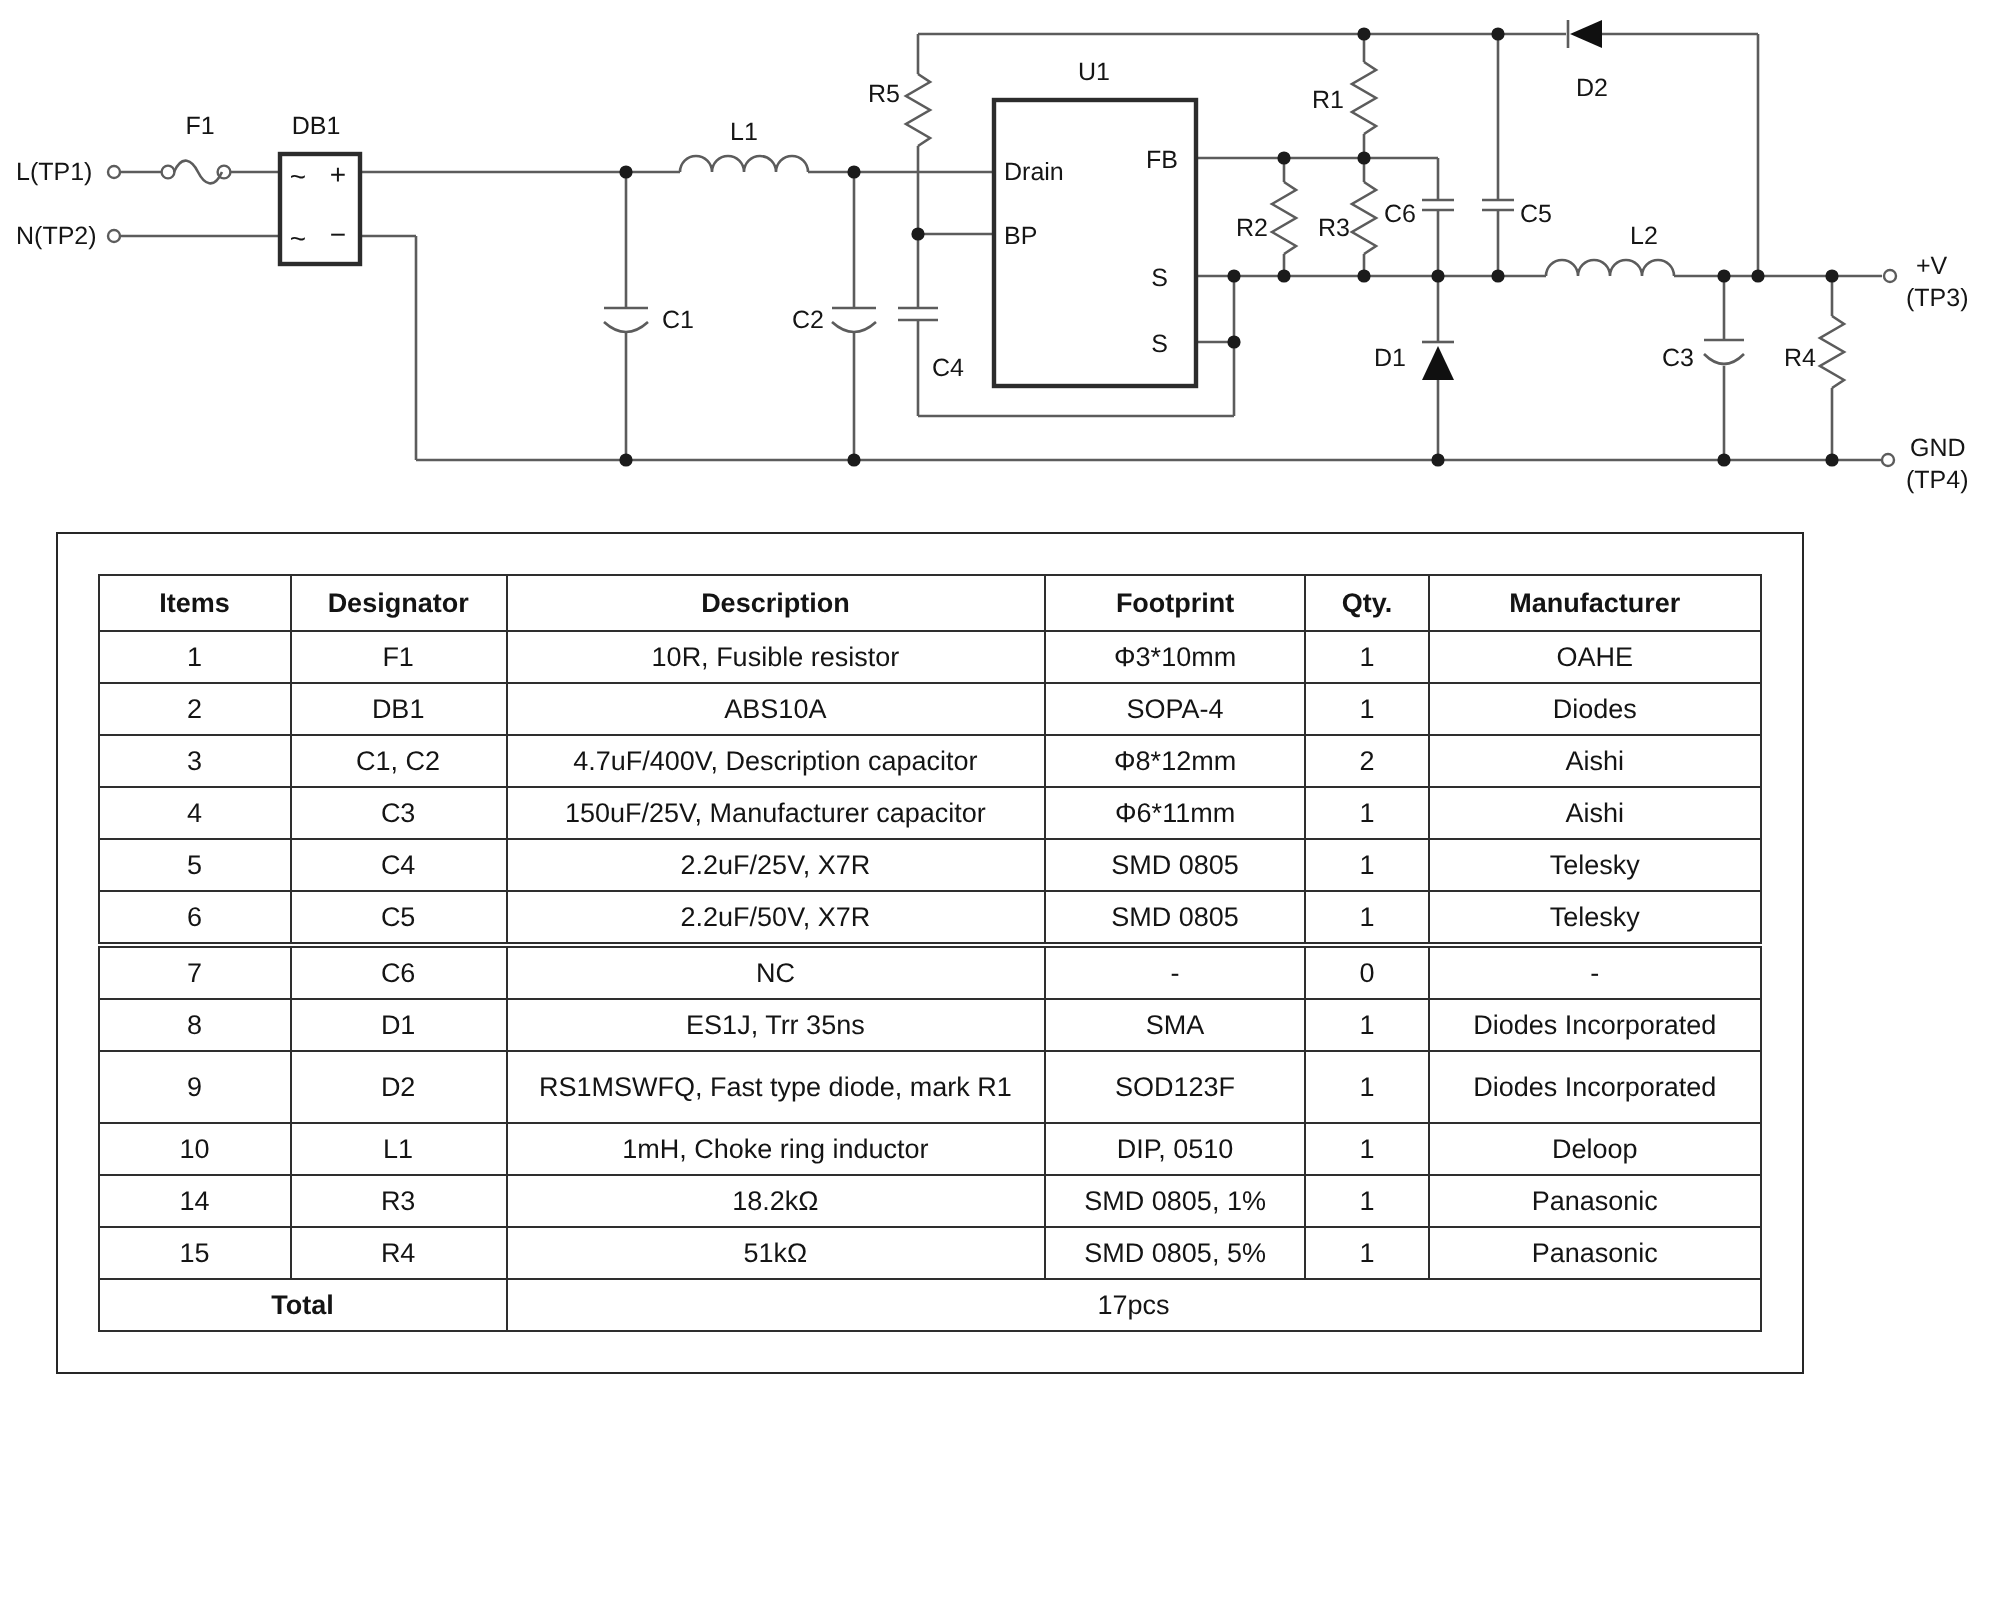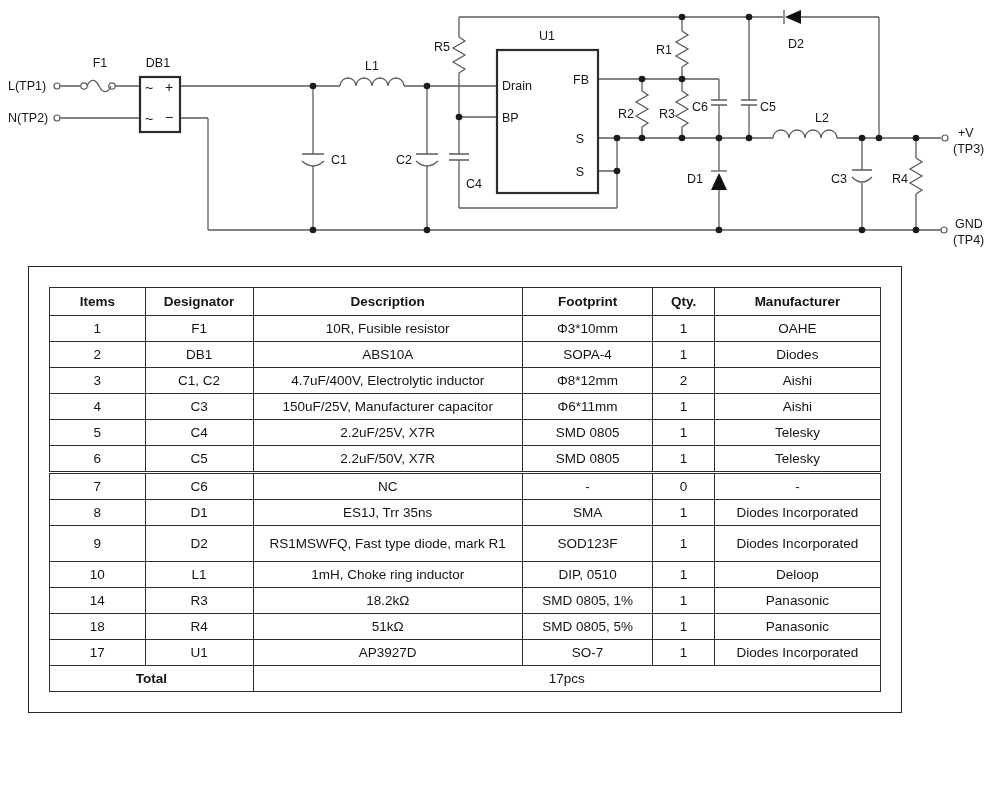--- a/index.html
+++ b/index.html
@@ -201,21 +201,21 @@
           <td>2</td>
           <td>DB1</td>
           <td>ABS10A</td>
           <td>SOPA-4</td>
           <td>1</td>
           <td>Diodes</td>
         </tr>
         <tr>
           <td>3</td>
           <td>C1, C2</td>
-          <td>4.7uF/400V, Electrolytic inductor</td>
+          <td>4.7uF/400V, Description capacitor</td>
           <td>Φ8*12mm</td>
           <td>2</td>
           <td>Aishi</td>
         </tr>
         <tr>
           <td>4</td>
           <td>C3</td>
           <td>150uF/25V, Manufacturer capacitor</td>
           <td>Φ6*11mm</td>
           <td>1</td>
@@ -271,34 +271,26 @@
         </tr>
         <tr>
           <td>14</td>
           <td>R3</td>
           <td>18.2kΩ</td>
           <td>SMD 0805, 1%</td>
           <td>1</td>
           <td>Panasonic</td>
         </tr>
         <tr>
-          <td>18</td>
+          <td>15</td>
           <td>R4</td>
           <td>51kΩ</td>
           <td>SMD 0805, 5%</td>
           <td>1</td>
           <td>Panasonic</td>
-        </tr>
-        <tr>
-          <td>17</td>
-          <td>U1</td>
-          <td>AP3927D</td>
-          <td>SO-7</td>
-          <td>1</td>
-          <td>Diodes Incorporated</td>
         </tr>
       </tbody>
     <tfoot>
       <tr>
         <td colspan="2" class="total-label">Total</td>
         <td colspan="4">17pcs</td>
       </tr>
     </tfoot>
   </table>
 </div>

